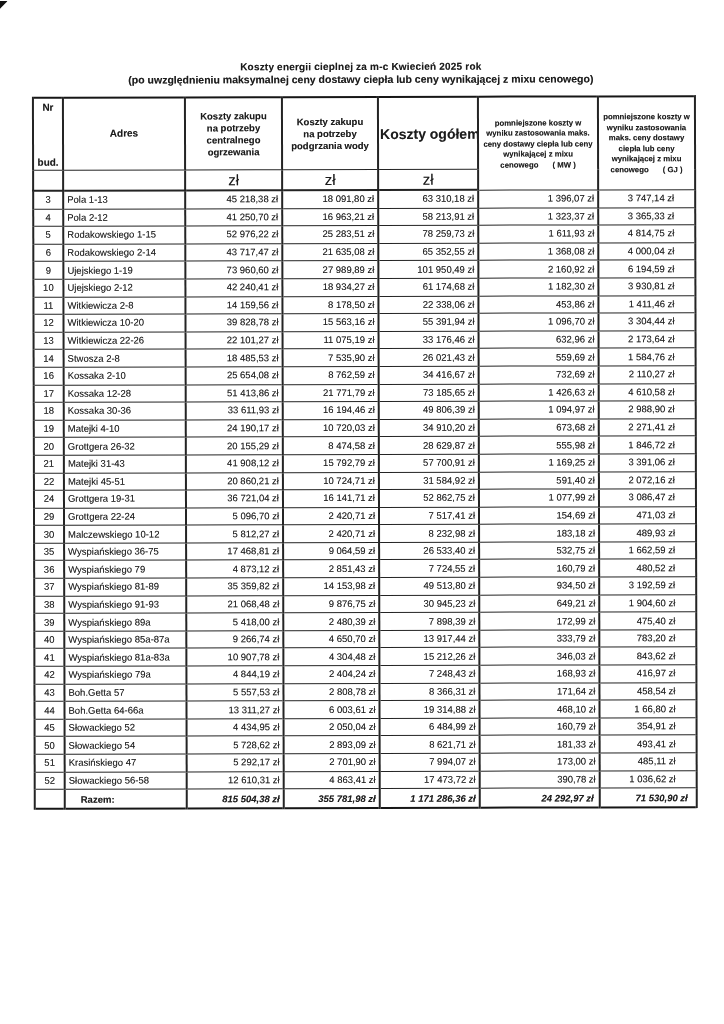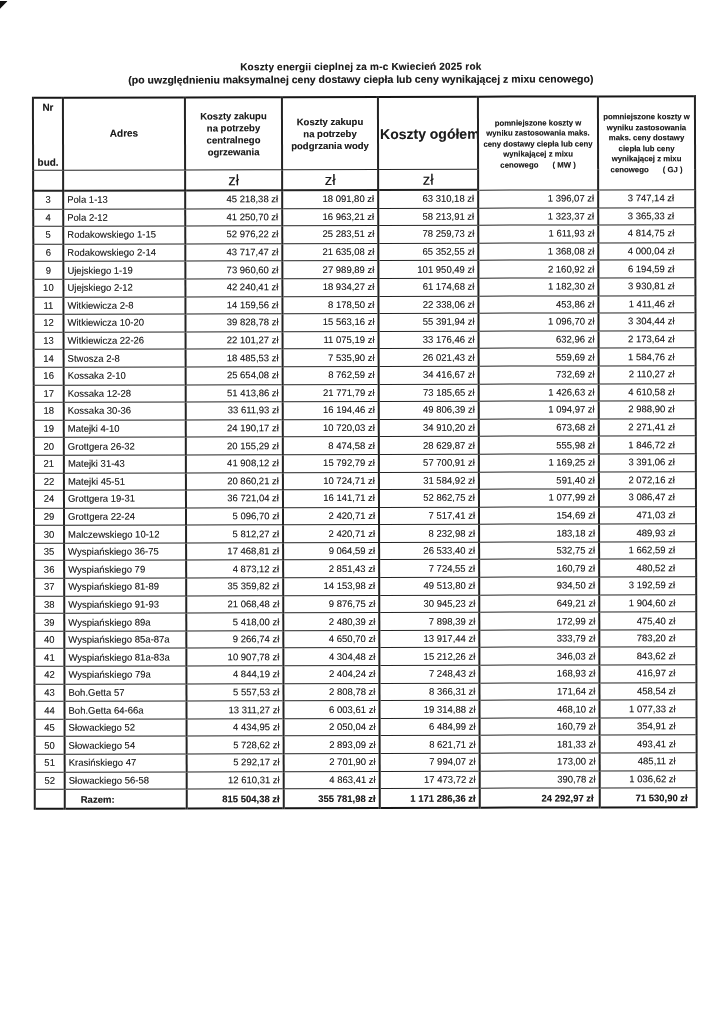--- a/index.html
+++ b/index.html
@@ -46,21 +46,21 @@
   tr.units th{height:14px;font-size:15px;font-weight:normal;text-align:center;
     border-bottom-width:2px;}
   tbody td{height:14.6px;font-size:9.5px;line-height:14px;}
   td.c-nr{text-align:center;}
   td.c-adres{text-align:left;padding-left:3px;border-radius:6px;}
   td.c-num{text-align:right;padding-right:3px;}
   td.c-mw{}
   td.c-gj{padding-right:20px;}
   tfoot td{height:16px;font-size:9.5px;font-weight:bold;border-top-width:2px;}
   tfoot td.c-label{text-align:left;padding-left:15px;}
-  tfoot td.c-num{text-align:right;padding-right:3px;}
+  tfoot td.c-num{text-align:right;padding-right:3px;font-style:italic;}
   tfoot td.c-mw{padding-right:5px;}
   tfoot td.c-gj{padding-right:8px;}
 </style>
 </head>
 <body>
 
 <div class="sheet">
   <div class="corner-artifact"></div>
 
   <div class="title-block">
@@ -375,21 +375,21 @@
           <td class="c-num c-mw">171,64 zł</td>
           <td class="c-num c-gj">458,54 zł</td>
         </tr>
         <tr>
           <td class="c-nr">44</td>
           <td class="c-adres">Boh.Getta 64-66a</td>
           <td class="c-num">13 311,27 zł</td>
           <td class="c-num">6 003,61 zł</td>
           <td class="c-num">19 314,88 zł</td>
           <td class="c-num c-mw">468,10 zł</td>
-          <td class="c-num c-gj">1 077,33 zł</td>
+          <td class="c-num c-gj">1 66,80 zł</td>
         </tr>
         <tr>
           <td class="c-nr">45</td>
           <td class="c-adres">Słowackiego 52</td>
           <td class="c-num">4 434,95 zł</td>
           <td class="c-num">2 050,04 zł</td>
           <td class="c-num">6 484,99 zł</td>
           <td class="c-num c-mw">160,79 zł</td>
           <td class="c-num c-gj">354,91 zł</td>
         </tr>

